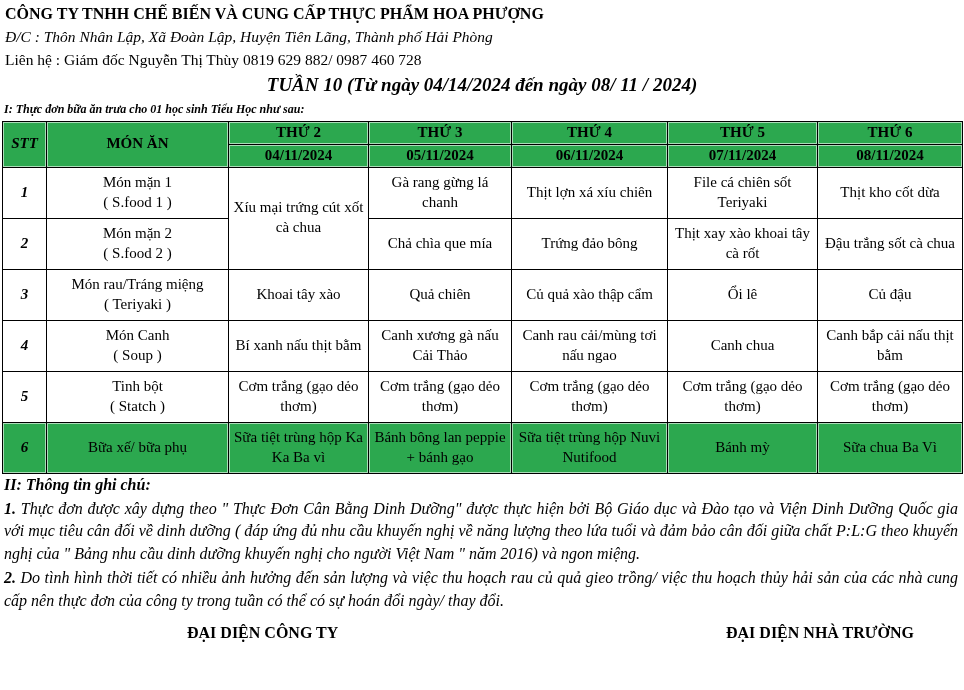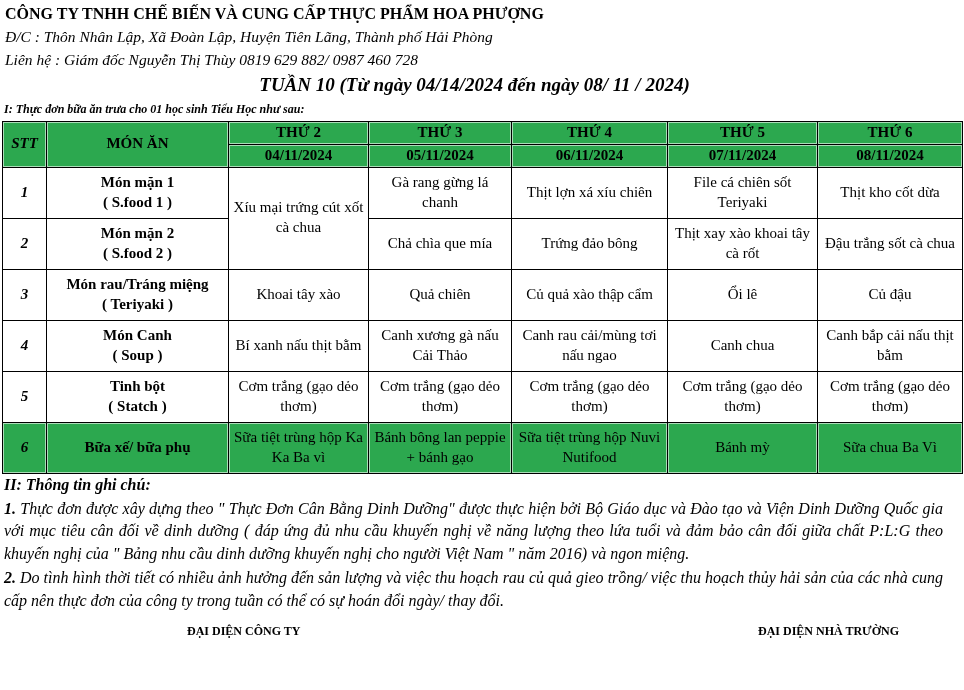--- a/index.html
+++ b/index.html
@@ -2,51 +2,51 @@
 <html style="--green: #2CA84F;"><head>
 <meta charset="utf-8">
 <style>
   :root { --green:#2CA84F; }
   * { box-sizing:border-box; }
   html,body { margin:0; padding:0; }
   body {
     width:964px; height:690px; background:#fff; color:#000;
     font-family:"Liberation Serif", serif; overflow:hidden;
   }
-  .page { width:964px; height:538px; padding:3px 17px 0 2px; }
+  .page { width:964px; height:538px; padding:3px 2px 0 2px; }
 
   .company  { font-weight:bold; font-size:16px; line-height:22px; padding-left:3px; }
   .address  { font-style:italic; font-size:15.5px; line-height:23px; padding-left:3px; }
-  .contact  { font-style:italic; font-size:15.5px; line-height:23px; padding-left:3px; }
+  .contact  { font-size:15.5px; line-height:23px; padding-left:3px; }
 
   .title    { text-align:center; font-weight:bold; font-size:30px; line-height:34px; margin-top:3px; letter-spacing:.5px; }
   .subtitle { text-align:center; font-weight:bold; font-style:italic; font-size:19px; line-height:26px; margin-top:1px; }
   .section-line { font-weight:bold; font-style:italic; font-size:12px; line-height:21px; padding-left:2px; margin-top:1px; }
 
   table.menu {
     width:960px; margin:1px 0 0 0; border-collapse:collapse; table-layout:fixed;
   }
   table.menu th, table.menu td {
     border:1px solid #000; text-align:center; vertical-align:middle;
     padding:1px 3px; font-size:15px; line-height:1.32; overflow:hidden;
   }
   .green { background:var(--green); box-shadow:inset 0 0 0 1px rgba(255,255,255,.6); }
   thead tr.day-row th  { height:21px; font-weight:bold; }
   thead tr.date-row th { height:21px; font-weight:bold; }
   th.stt-h { font-style:italic; font-weight:bold; }
   th.dish-h { font-weight:bold; }
   tbody tr { height:51px; }
   td.stt  { font-weight:bold; font-style:italic; }
-  td.dish { font-weight:bold; }
+  td.dish { font-weight:normal; }
 
   .notes-head { font-weight:bold; font-style:italic; font-size:16px; line-height:22px; padding-left:2px; }
   .note { font-style:italic; font-size:16px; line-height:22.5px; text-align:justify; padding:0 4px 0 2px; margin-top:2px; }
   .note .num { font-weight:bold; }
 
-  .footer { display:flex; margin-top:12px; font-weight:bold; font-size:12px; }
+  .footer { display:flex; margin-top:12px; font-weight:bold; font-size:16px; }
   .footer .rep-company { margin-left:185px; }
   .footer .rep-school  { margin-left:auto; margin-right:48px; }
 </style>
 </head>
 <body>
 
 <div class="page">
 
   <div class="company">CÔNG TY TNHH CHẾ BIẾN VÀ CUNG CẤP THỰC PHẨM HOA PHƯỢNG</div>
   <div class="address">Đ/C : Thôn Nhân Lập, Xã Đoàn Lập, Huyện Tiên Lãng, Thành phố Hải Phòng</div>

